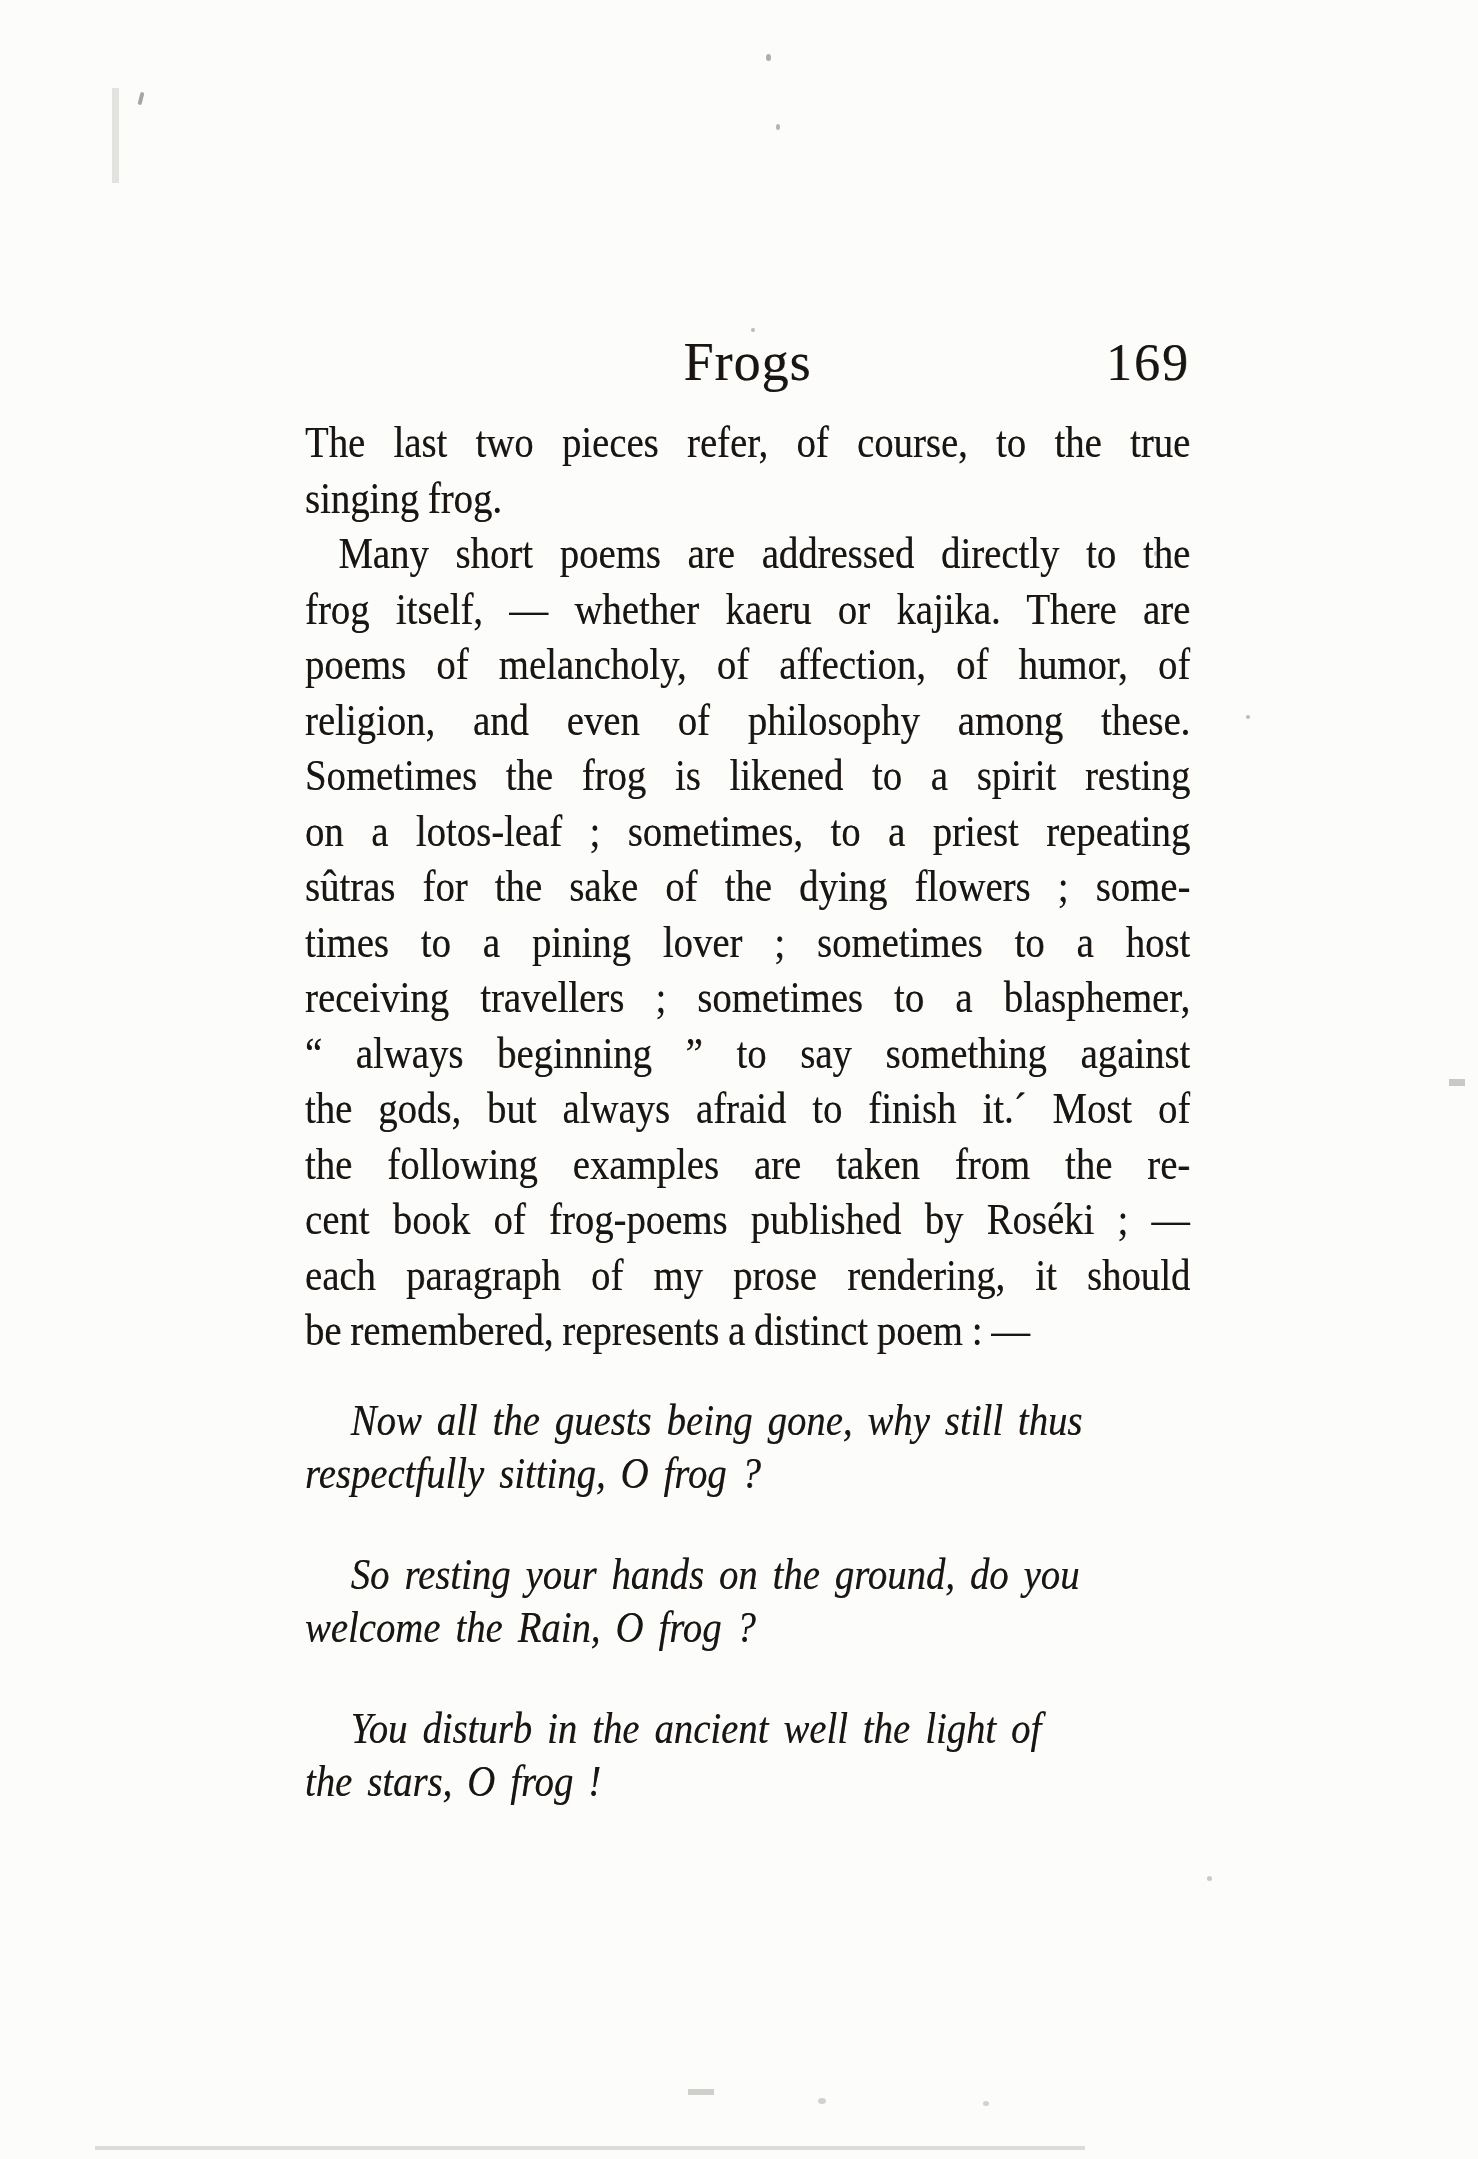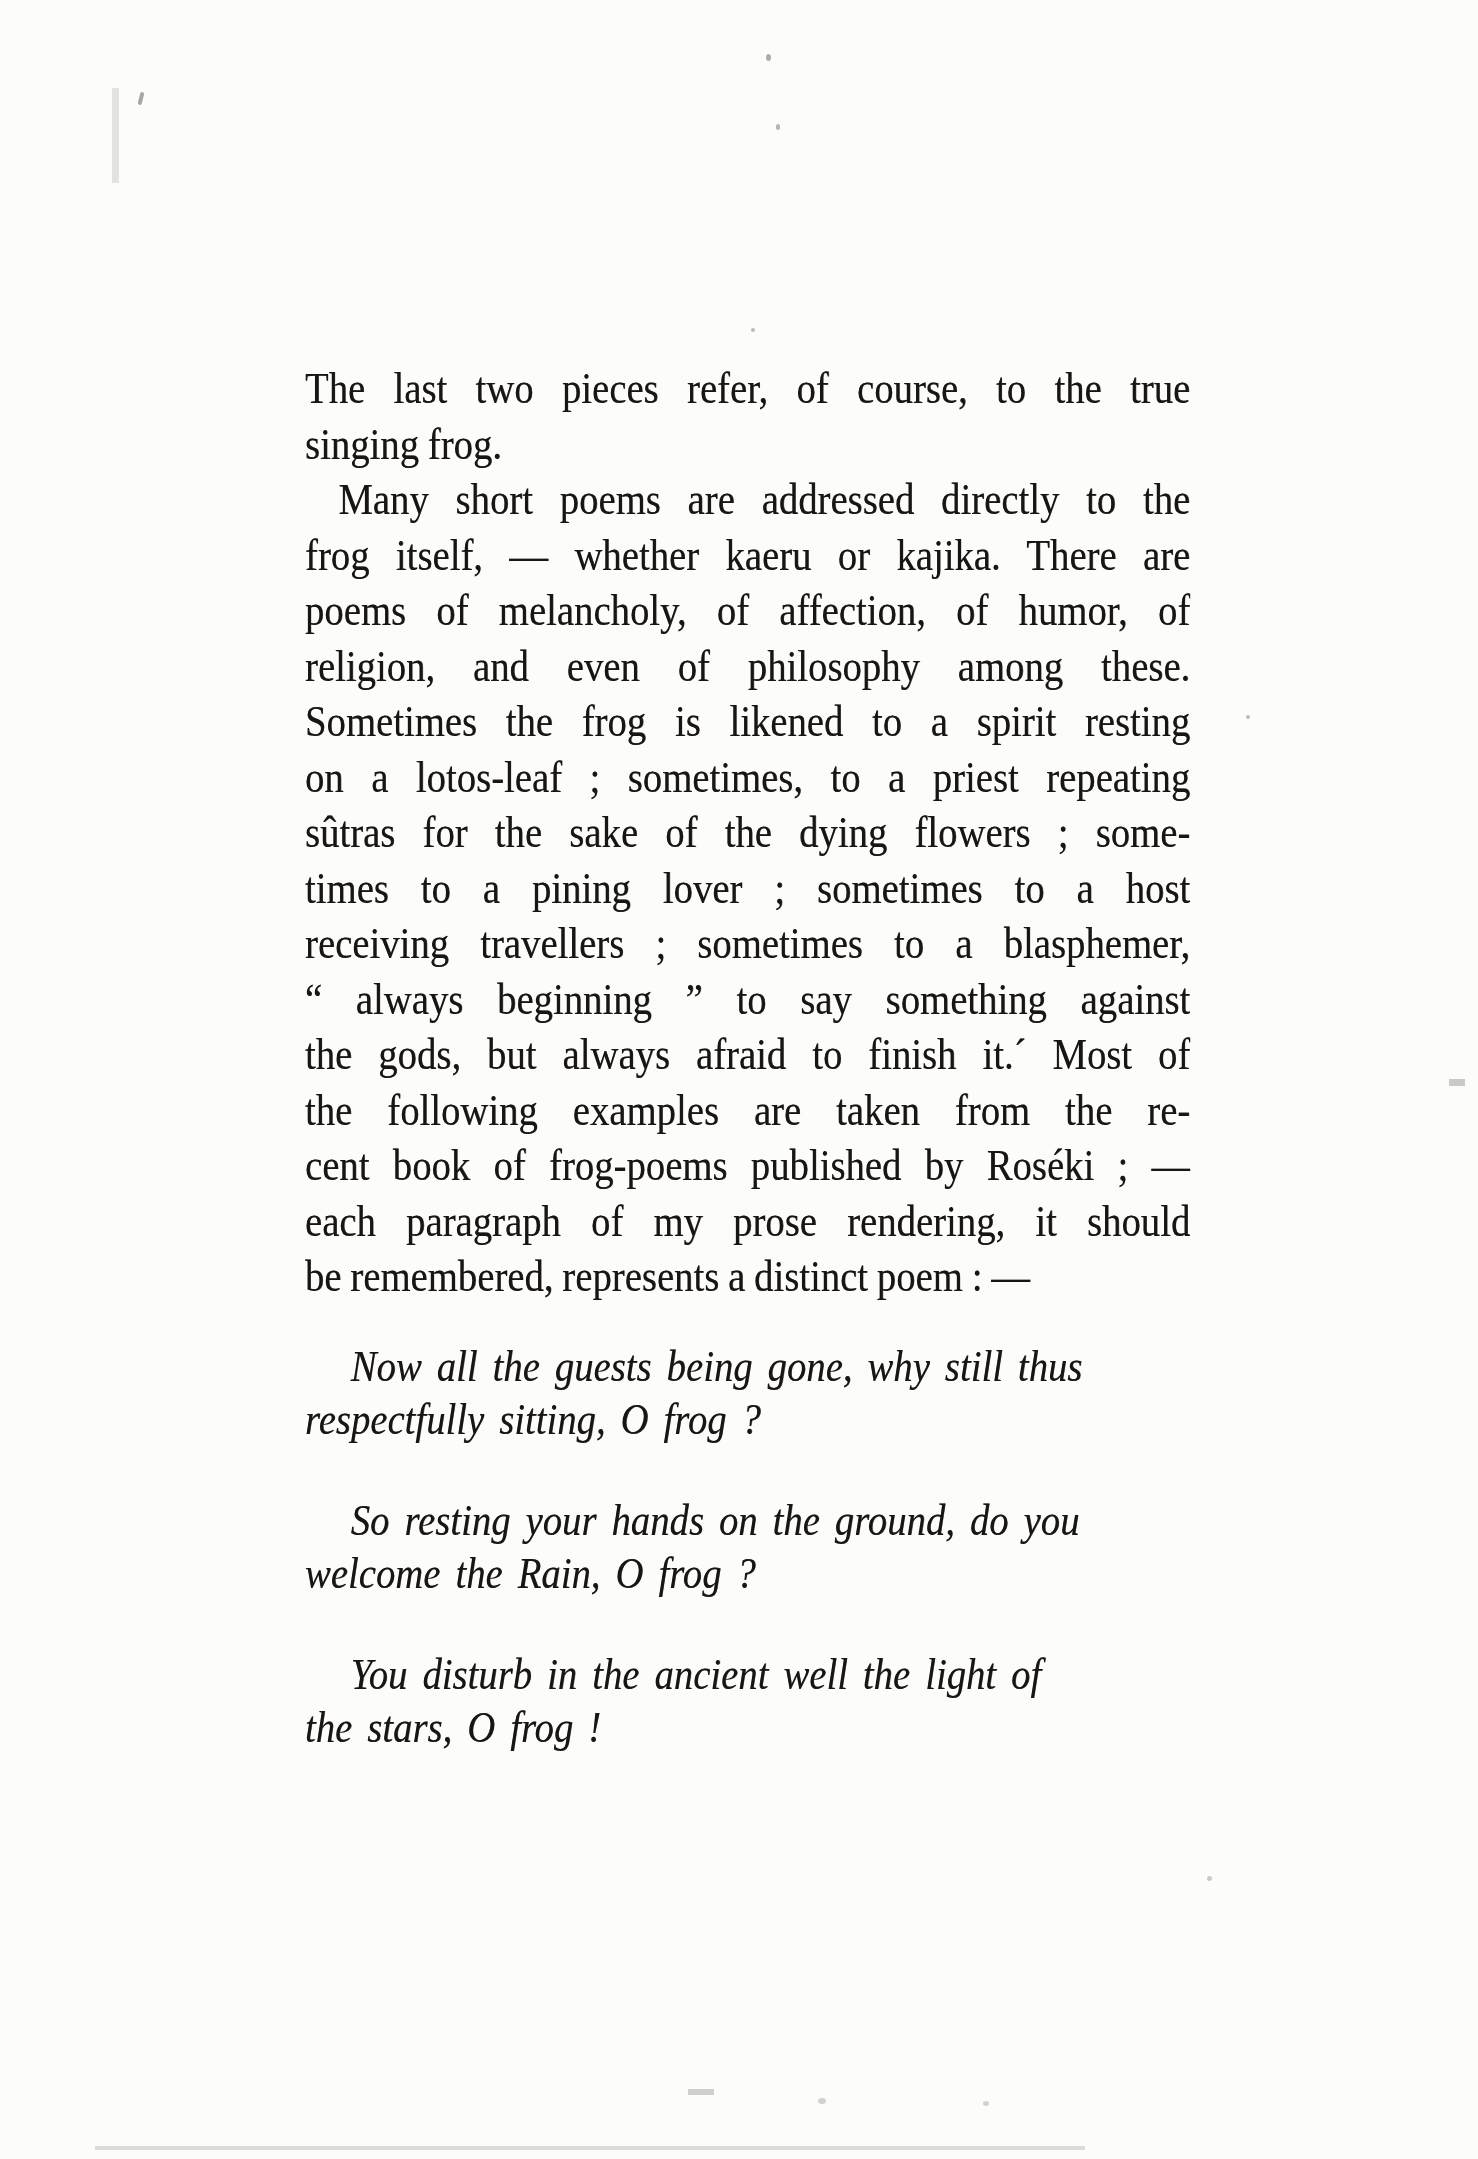--- a/index.html
+++ b/index.html
@@ -73,20 +73,24 @@
   <div class="speck" style="left:1246px; top:715px; width:4px; height:4px; opacity:0.45;"></div>
   <div class="smudge" style="left:1449px; top:1079px; width:16px; height:7px; background:#c9c9c5;"></div>
   <div class="speck" style="left:1207px; top:1876px; width:5px; height:5px; opacity:0.35;"></div>
   <div class="smudge" style="left:688px; top:2089px; width:26px; height:6px; background:#cfcfcb;"></div>
   <div class="speck" style="left:818px; top:2098px; width:8px; height:6px; opacity:0.3;"></div>
   <div class="speck" style="left:983px; top:2101px; width:6px; height:5px; opacity:0.3;"></div>
   <div class="smudge" style="left:95px; top:2146px; width:990px; height:4px; background:#dcdcd8;"></div>
 
   <div class="content">
 
+    <div class="header">
+      <span class="title">Frogs</span>
+      <span class="pagenum">169</span>
+    </div>
 
     <div class="scalewrap">
 
       <div class="para">
         <div class="line">The last two pieces refer, of course, to the true</div>
         <div class="line lastline">singing frog.</div>
       </div>
 
       <div class="para">
         <div class="line indent">Many short poems are addressed directly to the</div>

